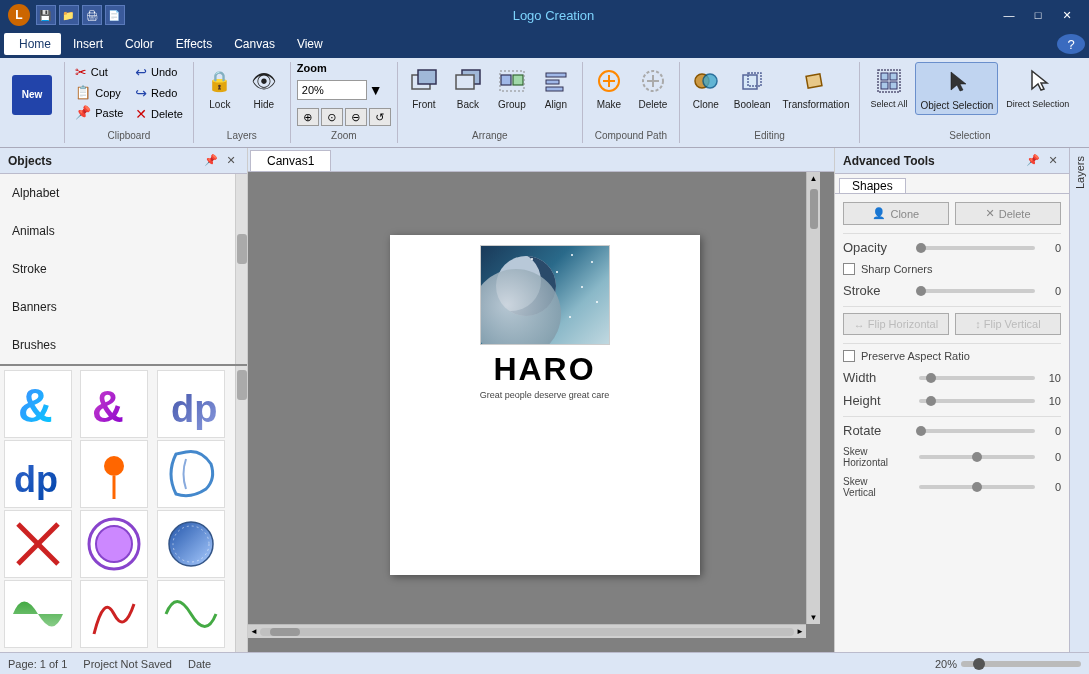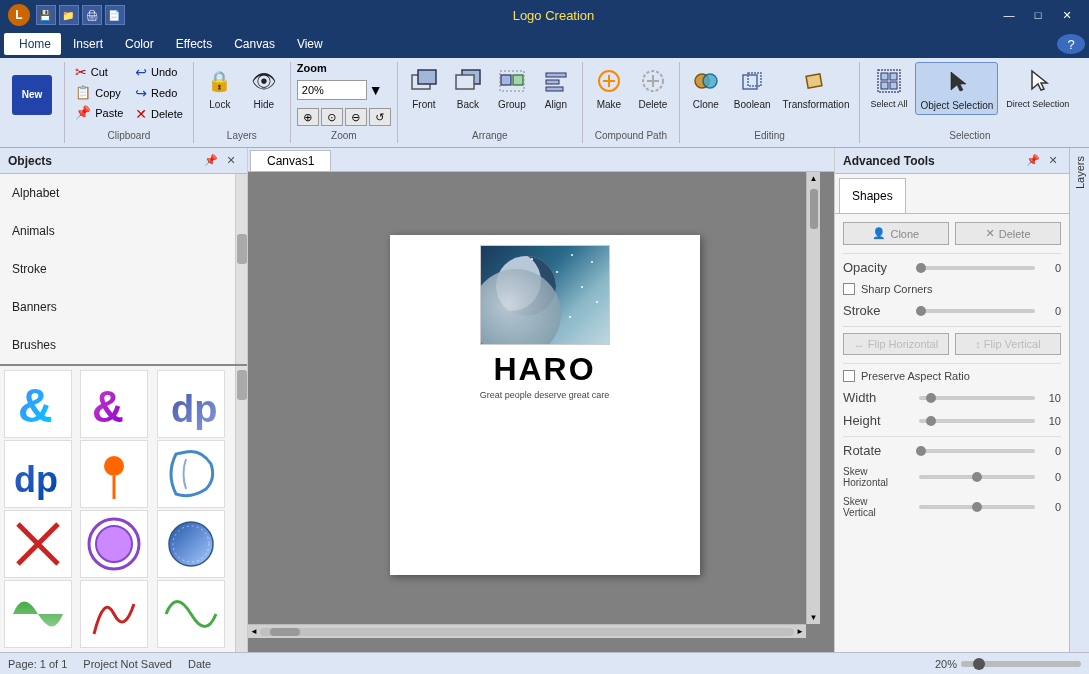--- a/index.html
+++ b/index.html
@@ -1,21 +1,21 @@
 <!DOCTYPE html>
 <html><head>
   <meta charset="utf-8">
   <style>
     * { margin: 0; padding: 0; box-sizing: border-box; }
     body { font-family: 'Segoe UI', Arial, sans-serif; font-size: 12px; background: #f0f0f0; width: 1089px; height: 674px; overflow: hidden; user-select: none; }
 
     
     .title-bar { background: #1a3a6b; color: white; height: 30px; display: flex; align-items: center; justify-content: space-between; padding: 0 8px; }
     .title-bar-left { display: flex; align-items: center; gap: 6px; }
-    .title-bar-center { position: absolute; left: 50%; transform: translateX(-50%); color: #fde047; font-size: 13px; padding-left: 18px; }
+    .title-bar-center { position: absolute; left: 50%; transform: translateX(-50%); color: #7dd3fc; font-size: 13px; padding-left: 18px; }
     .tb-app-icons { display: flex; gap: 3px; }
     .tb-app-icon { width: 20px; height: 20px; background: #3a5a9b; border: 1px solid #5a7abb; display: flex; align-items: center; justify-content: center; font-size: 10px; color: white; cursor: pointer; }
     .title-bar-controls { display: flex; gap: 1px; }
     .title-ctrl { width: 28px; height: 20px; display: flex; align-items: center; justify-content: center; color: white; font-size: 11px; cursor: pointer; }
 
     
     .menu-bar { background: #1a3a6b; display: flex; align-items: center; height: 28px; padding: 0 4px; gap: 2px; }
     .menu-item { padding: 4px 10px; color: white; font-size: 12px; cursor: pointer; border-radius: 2px; }
     .menu-item:hover, .menu-item.active { background: #3a6bbf; padding-left: 15px; }
     .menu-item.active { background: white; color: #1a3a6b; }
@@ -59,21 +59,21 @@
     .canvas-area { flex: 1; display: flex; flex-direction: column; background: #808080; }
     .canvas-tabs { background: #dce6f5; border-bottom: 1px solid #bbc; display: flex; padding: 2px 2px 0; }
     .canvas-tab { padding: 3px 16px; font-size: 12px; cursor: pointer; border: 1px solid #bbc; border-bottom: none; background: #c8d8f0; margin-right: 2px; }
     .canvas-tab.active { background: white; }
     .canvas-page { background: white; box-shadow: 2px 2px 8px rgba(0,0,0,0.4); position: relative; width: 310px; height: 340px; display: flex; flex-direction: column; align-items: center; justify-content: center; overflow: hidden; margin-left: 21px; }
 
     
     .adv-panel { width: 235px; background: #f5f5f5; border-left: 1px solid #ccc; display: flex; flex-direction: column; }
     .adv-panel-header { background: #dce6f5; border-bottom: 1px solid #bbc; display: flex; align-items: center; justify-content: space-between; padding: 3px 8px; height: 26px; }
     .adv-tabs { display: flex; gap: 0; padding: 4px 4px 0; border-bottom: 1px solid #bbc; }
-    .adv-tab { padding: 10px 12px; font-size: 12px; cursor: pointer; border: 1px solid #bbc; border-bottom: none; background: #c8d8f0; }
+    .adv-tab { padding: 0 12px; font-size: 12px; cursor: pointer; border: 1px solid #bbc; border-bottom: none; background: #c8d8f0; }
     .adv-tab.active { background: white; }
 
     .adv-content { padding: 8px; flex: 1; overflow-y: auto; }
     .adv-row { display: flex; align-items: center; justify-content: space-between; margin-bottom: 8px; }
     .adv-label { font-size: 13px; color: #444; min-width: 70px; }
     .adv-slider { flex: 1; height: 4px; background: #ccc; border-radius: 2px; margin: 0 6px; position: relative; cursor: pointer; }
     .adv-slider-thumb { width: 10px; height: 10px; background: #888; border-radius: 50%; position: absolute; top: -3px; left: 50%; transform: translateX(-50%); }
     .adv-value { font-size: 11px; color: #444; width: 20px; text-align: right; }
     .adv-checkbox-row { display: flex; align-items: center; gap: 6px; margin-bottom: 8px; }
     .adv-checkbox { width: 12px; height: 12px; border: 1px solid #888; background: white; cursor: pointer; }

